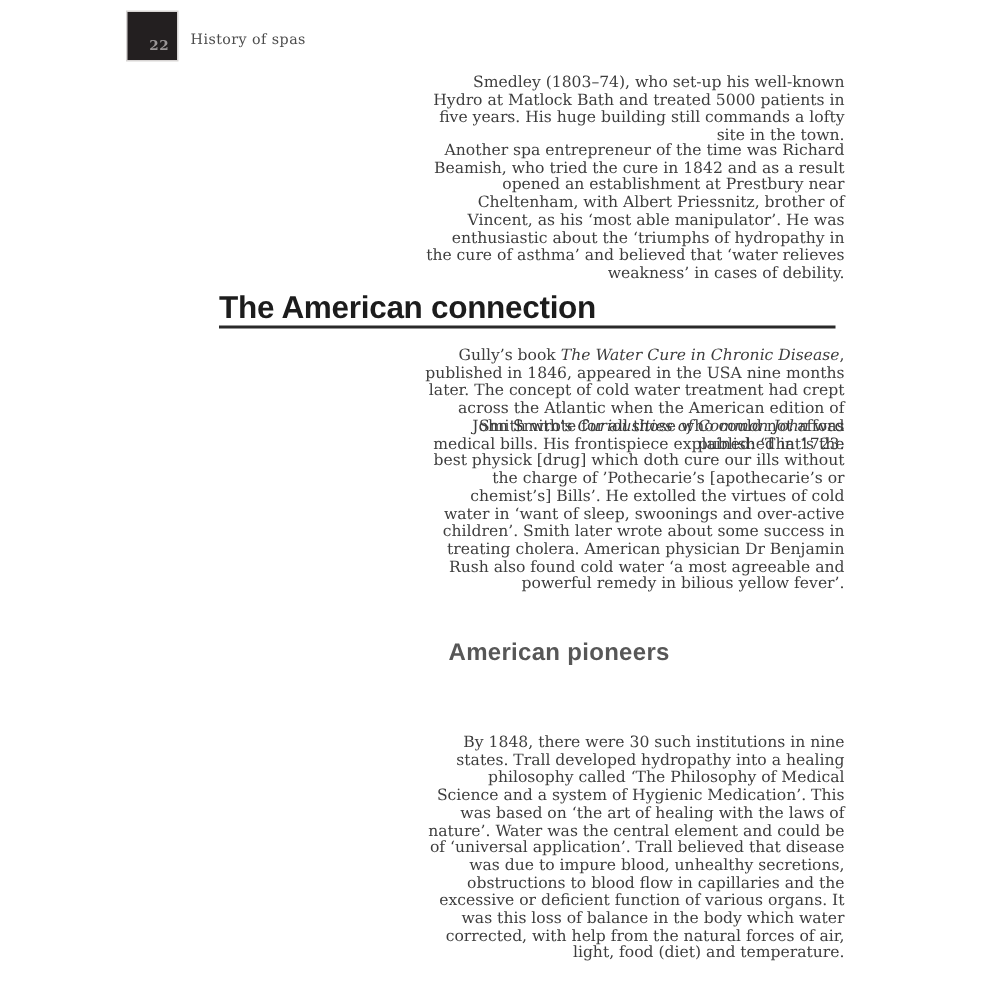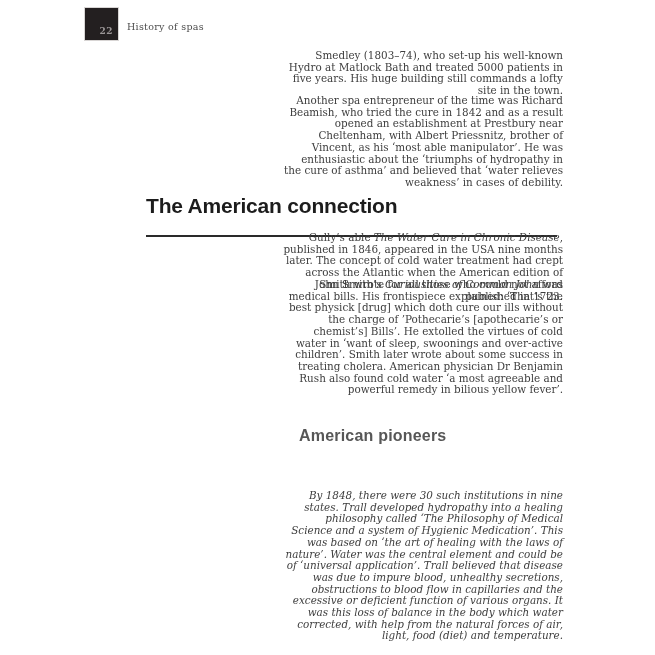--- a/index.html
+++ b/index.html
@@ -48,29 +48,29 @@
     font-size:10.4px;line-height:11.7px;
     color:var(--body-text);
     text-align:right;
   }
   .body-text em{}
   .p-smedley{top:50px;}
   .p-beamish{top:95px;}
   .p-gully{top:232px;}
   .p-smith{top:279px;}
   .p-pioneers1{top:438px;}
-  .p-pioneers2{top:490px;font-style:italic;}
+  .p-pioneers2{top:490px;}
   .section-title{
     position:absolute;left:146px;top:195px;width:411px;
     margin:0;
     font-family:"Liberation Sans", sans-serif;
     font-size:21px;line-height:22px;font-weight:bold;
     letter-spacing:-0.2px;
     color:var(--section-title);
-    padding-bottom:18px;
+    padding-bottom:0;
     border-bottom:2.5px solid var(--section-rule);
   }
   .subsection-title{
     position:absolute;left:283px;top:411px;width:280px;
     margin:16px;
     font-family:"Liberation Sans", sans-serif;
     font-size:16px;line-height:17px;font-weight:bold;
     letter-spacing:0.2px;
     color:var(--subsection-title);
   }
@@ -84,21 +84,21 @@
     <span class="page-num">22</span>
   </div>
   <span class="running-head">History of spas</span>
 
   <p class="body-text p-smedley">Smedley (1803–74), who set-up his well-known Hydro at Matlock Bath and treated 5000 patients in five years. His huge building still commands a lofty site in the town.</p>
 
   <p class="body-text p-beamish">Another spa entrepreneur of the time was Richard Beamish, who tried the cure in 1842 and as a result opened an establishment at Prestbury near Cheltenham, with Albert Priessnitz, brother of Vincent, as his ‘most able manipulator’. He was enthusiastic about the ‘triumphs of hydropathy in the cure of asthma’ and believed that ‘water relieves weakness’ in cases of debility.</p>
 
   <h1 class="section-title">The American connection</h1>
 
-  <p class="body-text p-gully"><span>Gully’s able </span><em>The Water Cure in Chronic Disease</em><span>, published in 1846, appeared in the USA nine months later. The concept of cold water treatment had crept across the Atlantic when the American edition of John Smith’s </span><em>Curiousities of Common John</em><span> was published in 1723.</span></p>
+  <p class="body-text p-gully"><span>Gully’s book </span><em>The Water Cure in Chronic Disease</em><span>, published in 1846, appeared in the USA nine months later. The concept of cold water treatment had crept across the Atlantic when the American edition of John Smith’s </span><em>Curiousities of Common John</em><span> was published in 1723.</span></p>
 
   <p class="body-text p-smith">Smith wrote for all those who could not afford medical bills. His frontispiece explained: ‘That’s the best physick [drug] which doth cure our ills without the charge of ’Pothecarie’s [apothecarie’s or chemist’s] Bills’. He extolled the virtues of cold water in ‘want of sleep, swoonings and over-active children’. Smith later wrote about some success in treating cholera. American physician Dr Benjamin Rush also found cold water ‘a most agreeable and powerful remedy in bilious yellow fever’.</p>
 
   <h2 class="subsection-title">American pioneers</h2>
 
 
   <p class="body-text p-pioneers2">By 1848, there were 30 such institutions in nine states. Trall developed hydropathy into a healing philosophy called ‘The Philosophy of Medical Science and a system of Hygienic Medication’. This was based on ‘the art of healing with the laws of nature’. Water was the central element and could be of ‘universal application’. Trall believed that disease was due to impure blood, unhealthy secretions, obstructions to blood flow in capillaries and the excessive or deficient function of various organs. It was this loss of balance in the body which water corrected, with help from the natural forces of air, light, food (diet) and temperature.</p>
 
 </div>
 

